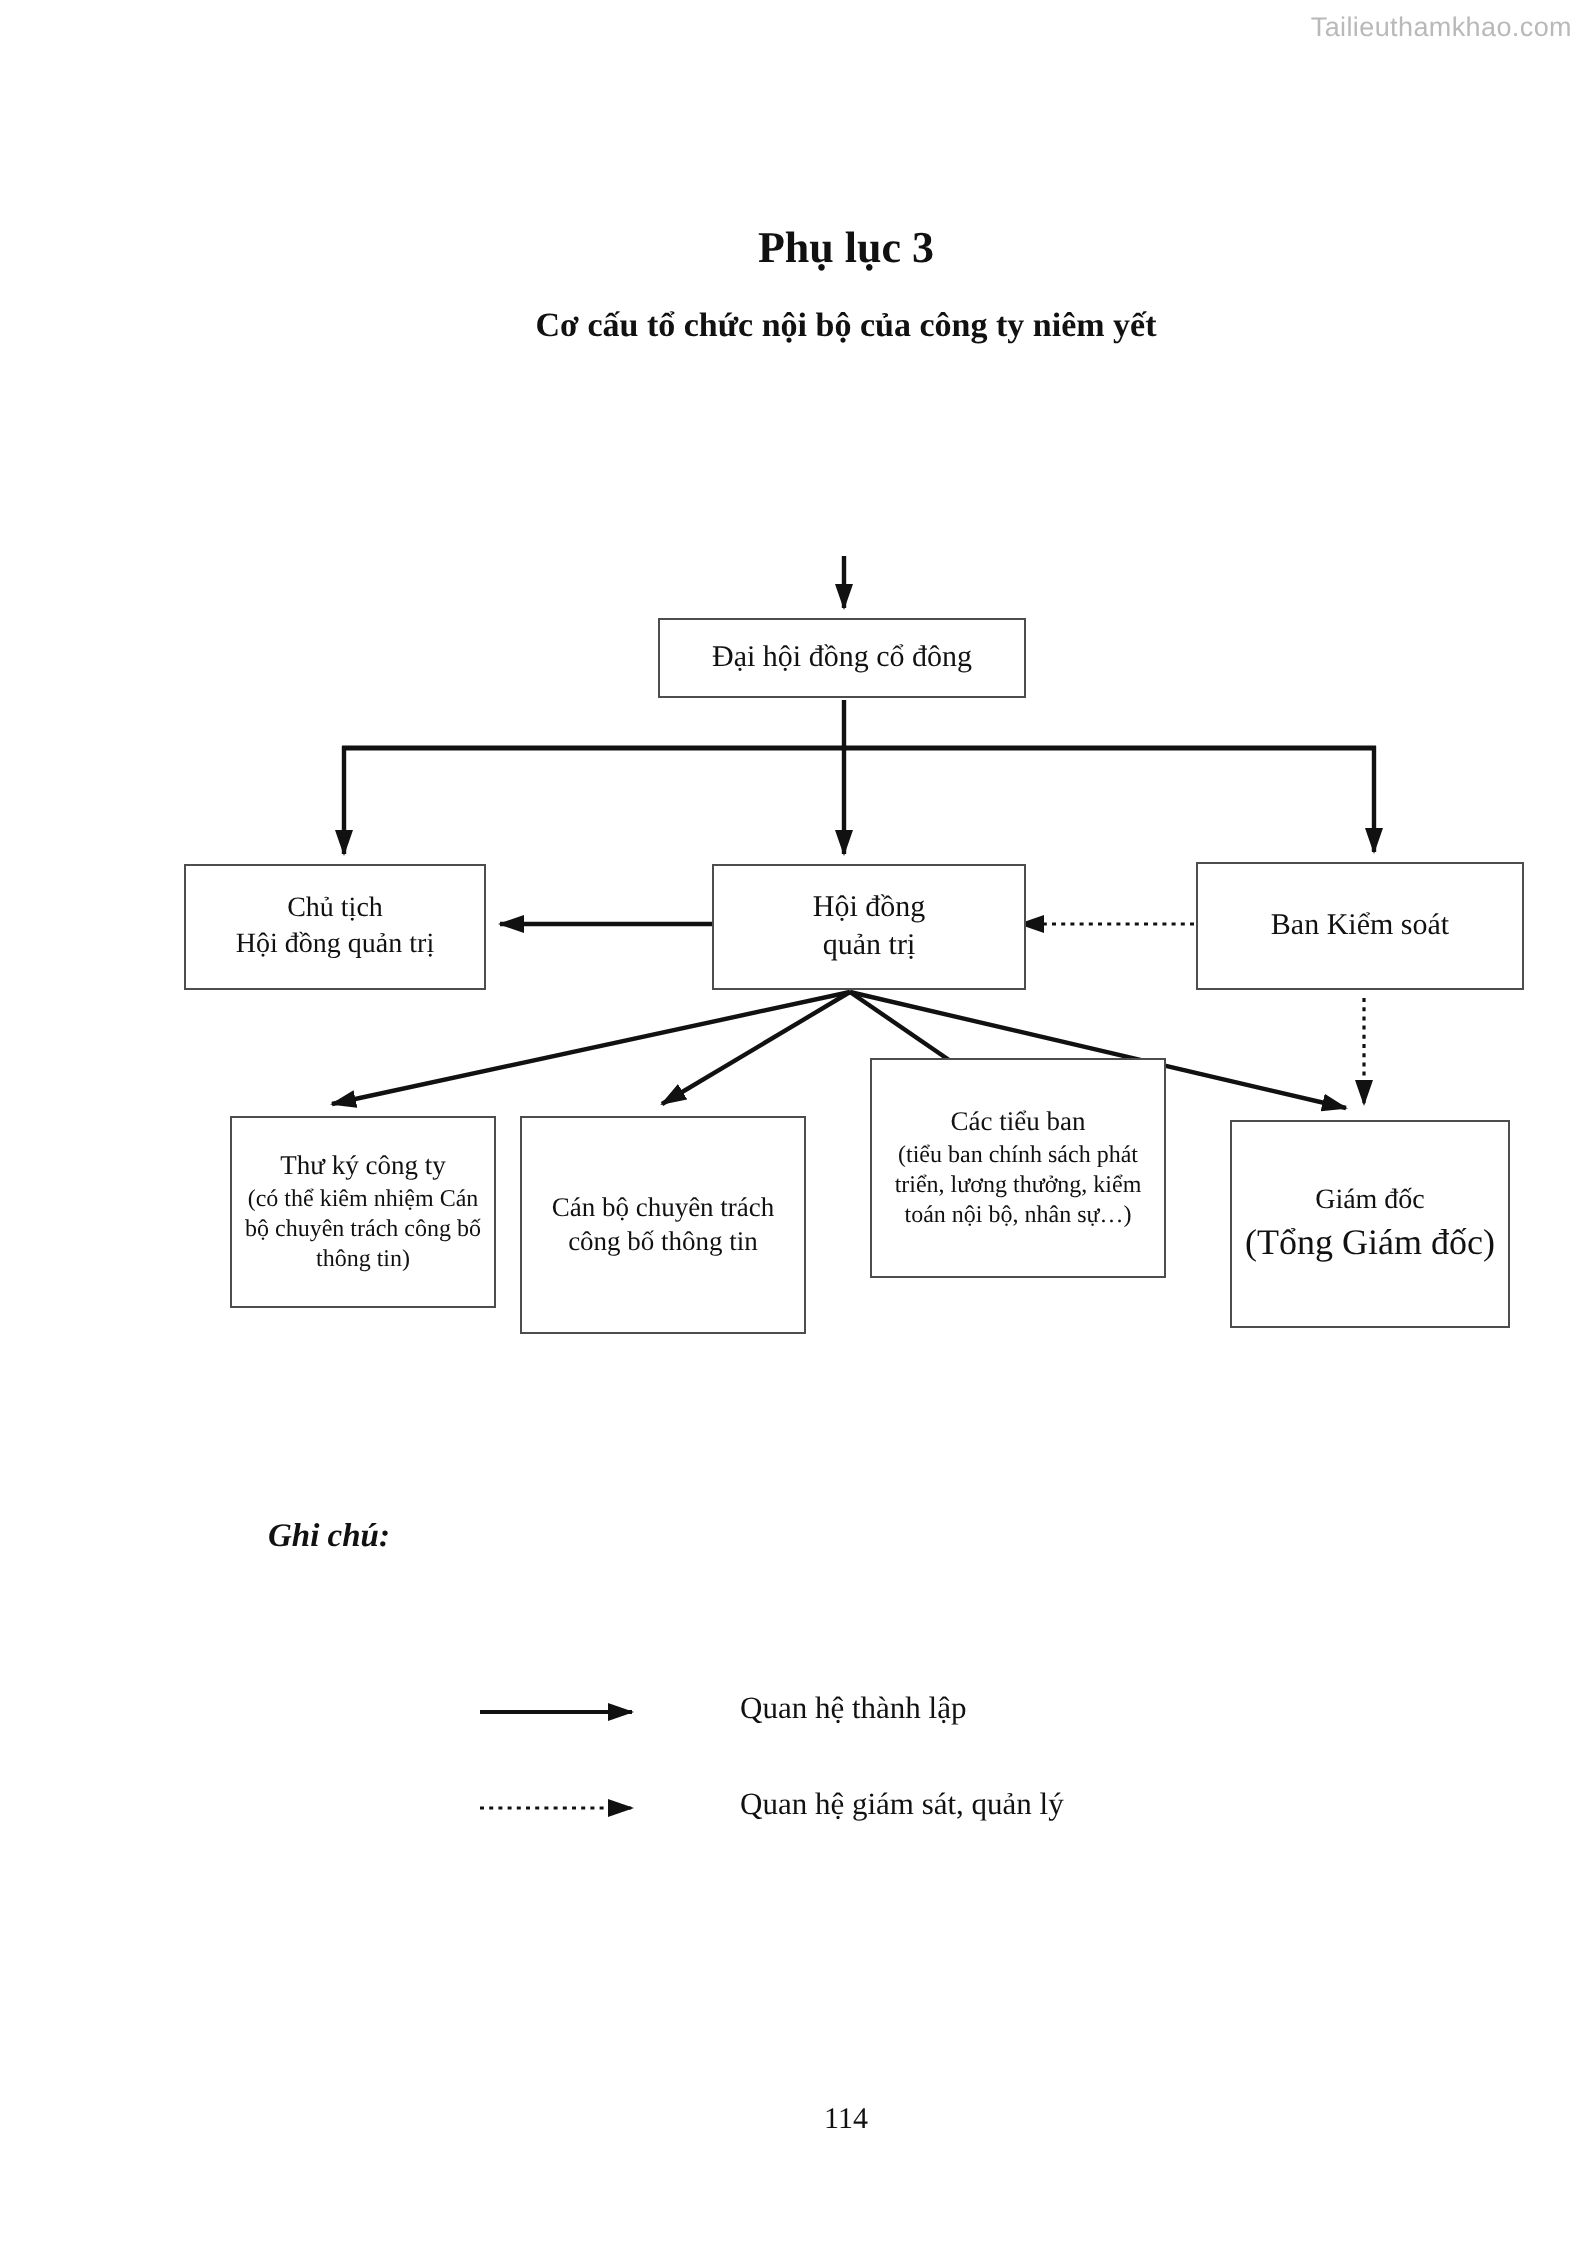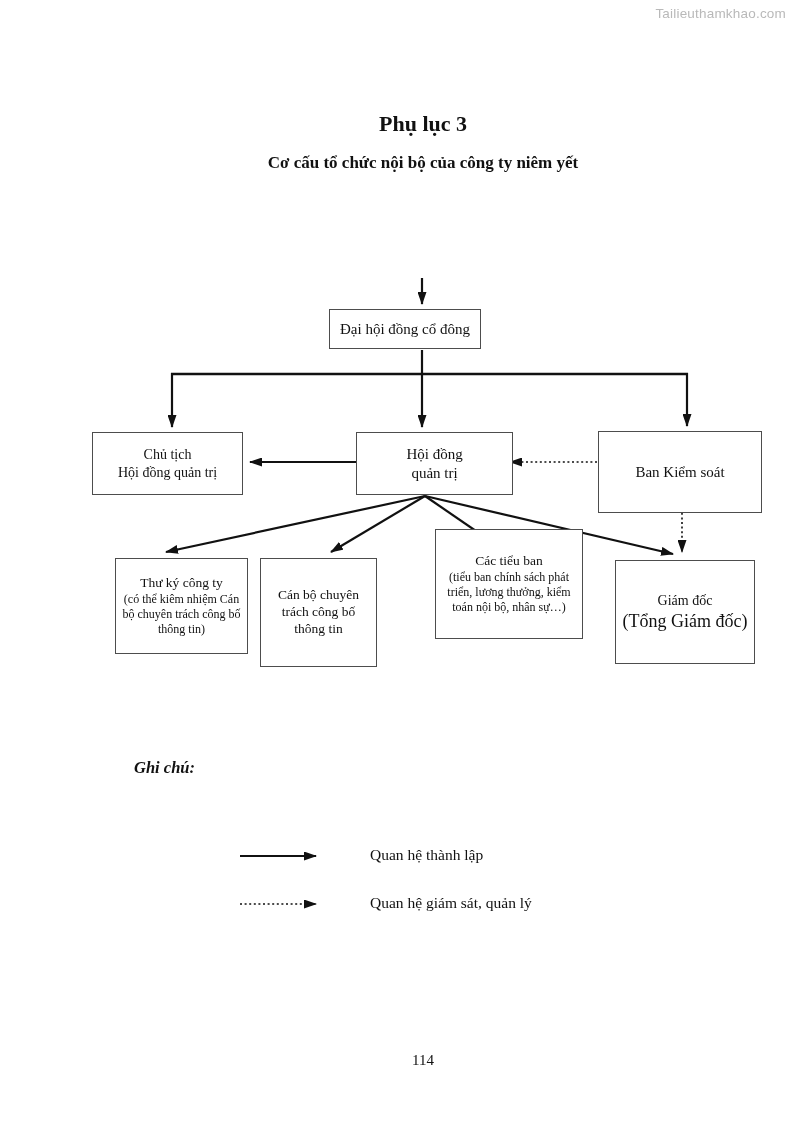--- a/index.html
+++ b/index.html
@@ -20,26 +20,26 @@
   svg.connectors{position:absolute;left:0;top:0;width:794px;height:1123px;}
   .node{
     position:absolute;box-sizing:border-box;border:1.5px solid #4d4d4d;
     background:#fff;display:flex;flex-direction:column;align-items:center;
     justify-content:center;text-align:center;line-height:1.25;font-size:15px;
     padding:2px 4px;
   }
   .node .sub{font-size:12px;}
   .node .sub-lg{font-size:18px;}
   .n-co-dong      {left:329px;top:237px;width:184px;height:40px;}
-  .n-dai-hoi      {left:329px;top:309px;width:152px;height:40px;}
+  .n-dai-hoi      {left:329px;top:309px;width:184px;height:40px;}
   .n-chu-tich     {left:92px; top:432px;width:151px;height:63px;font-size:14px;}
   .n-hoi-dong     {left:356px;top:432px;width:157px;height:63px;}
-  .n-ban-kiem-soat{left:598px;top:431px;width:164px;height:82px;}
+  .n-ban-kiem-soat{left:598px;top:431px;width:164px;height:64px;}
   .n-thu-ky       {left:95px; top:558px;width:133px;height:96px;font-size:13.5px;margin-left:20px;}
-  .n-can-bo       {left:260px;top:558px;width:117px;height:109px;font-size:13.5px;}
+  .n-can-bo       {left:260px;top:558px;width:143px;height:109px;font-size:13.5px;}
   .n-cac-tieu-ban {left:435px;top:529px;width:148px;height:110px;font-size:13.5px;}
   .n-giam-doc     {left:615px;top:560px;width:140px;height:104px;font-size:14px;}
   .legend-heading{
     position:absolute;left:134px;top:758px;
     font-size:16.5px;font-weight:bold;font-style:italic;
   }
   .legend-label{position:absolute;left:370px;font-size:15.5px;}
   .legend-label-1{top:846px;}
   .legend-label-2{top:894px;}
   .page-number{top:1052px;font-size:15px;}

